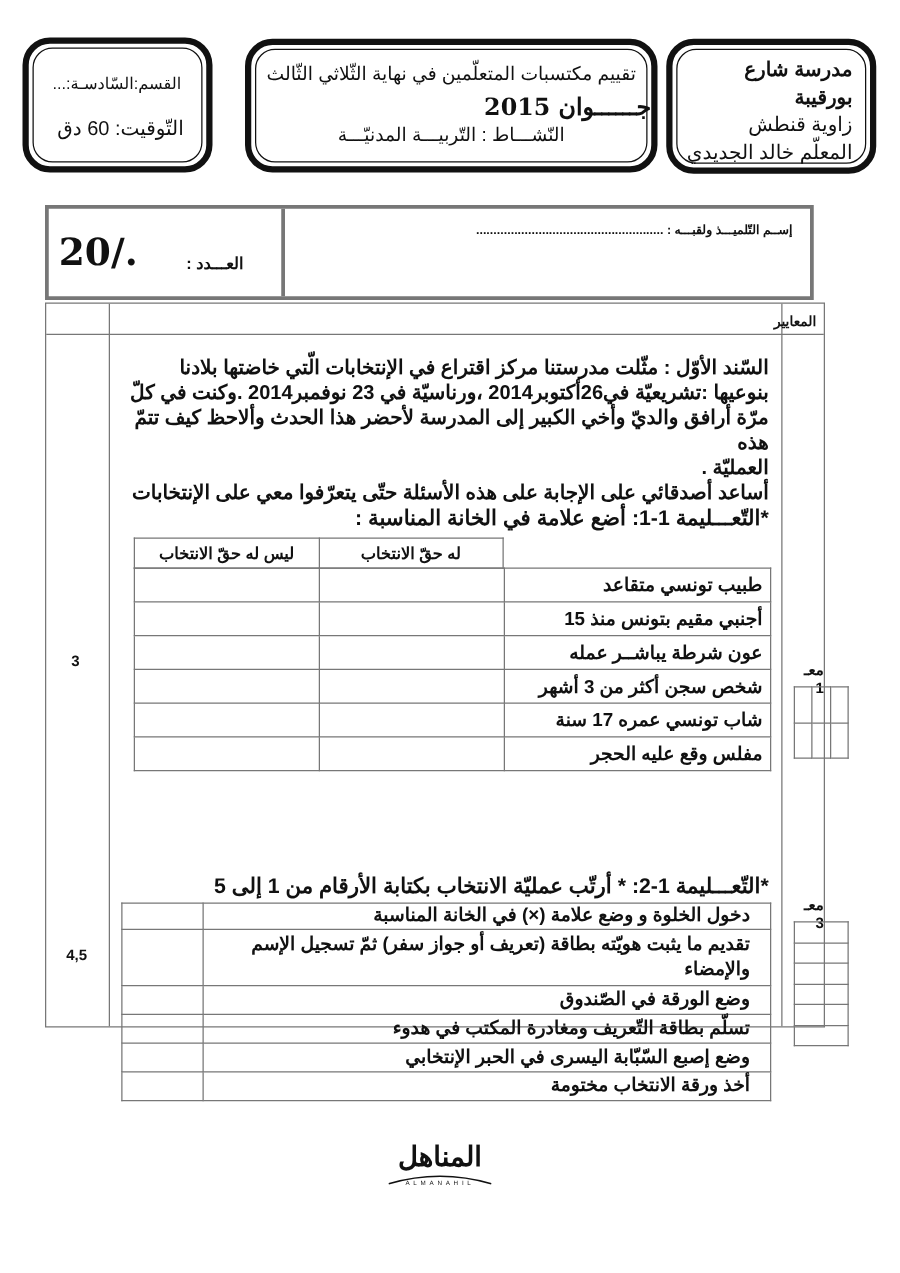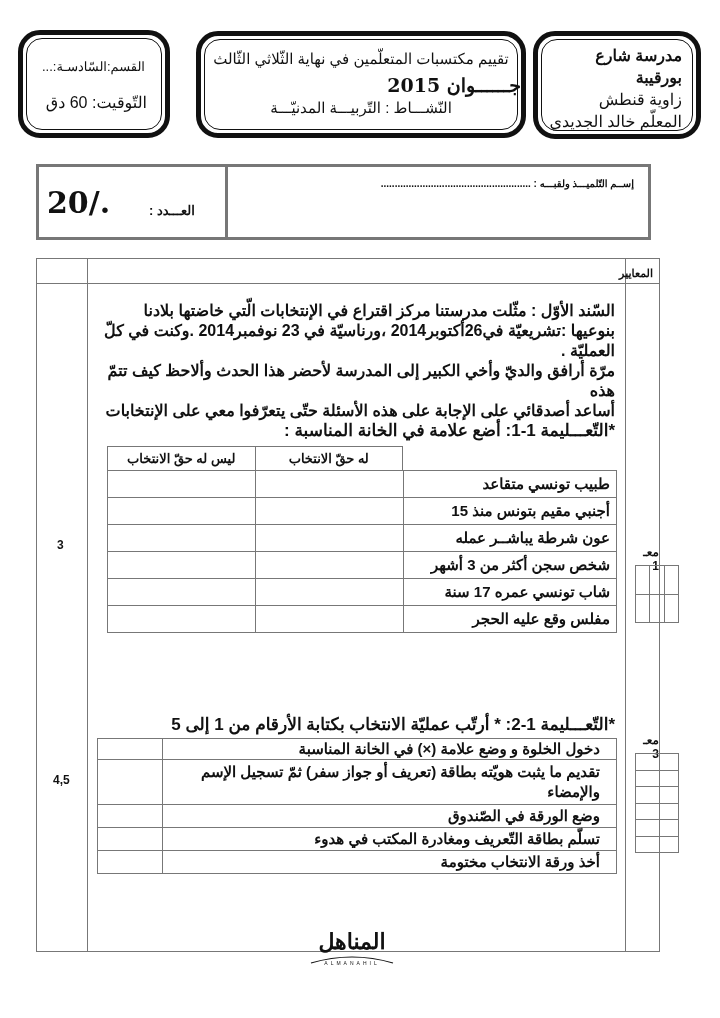--- a/index.html
+++ b/index.html
@@ -23,21 +23,21 @@
   .hr-line { font-size:16px; }
 
   
   #band { left:36px; top:164px; width:615px; height:76px; border:3px solid #777; box-sizing:border-box; }
   #band-divider { position:absolute; left:186px; top:0; bottom:0; border-left:3px solid #777; }
   #score-big { position:absolute; left:8px; top:18px; font-family:"DejaVu Serif", serif; font-weight:bold; font-size:30px; }
   #score-label { position:absolute; left:110px; top:36px; font-size:13px; font-weight:bold; }
   #name-label { position:absolute; right:14px; top:11px; font-size:10px; font-weight:bold; white-space:nowrap; }
 
   
-  #main { left:36px; top:258px; width:624px; height:694px; border:1.5px solid #777; box-sizing:border-box;padding-left:16px; }
+  #main { left:36px; top:242px; width:624px; height:580px; border:1.5px solid #777; box-sizing:border-box;padding-left:16px; }
   .vline { position:absolute; top:0; bottom:0; border-left:1.5px solid #777; }
   .hline { position:absolute; left:0; right:0; border-top:1.5px solid #777; }
   #crit-label { position:absolute; right:6px; top:8px; font-size:11px; font-weight:bold; }
 
   .para { font-size:16px; font-weight:bold; line-height:20px; }
 
   
   .t1 { position:absolute; border-collapse:collapse; }
   .t1 td { border:1.5px solid #777; box-sizing:border-box; font-weight:bold; font-size:15px;
            direction:rtl; text-align:right; padding:0 6px; white-space:nowrap; }
@@ -88,22 +88,22 @@
 
 <div class="abs" id="main">
   <div class="vline" style="left:50px;"></div>
   <div class="vline" style="left:588px;"></div>
   <div class="hline" style="top:24px;"></div>
   <div id="crit-label">المعايير</div>
 
   <div class="abs rtl para" style="right:44px; top:42px; width:520px;">
     <div>السّند الأوّل : مثّلت مدرستنا مركز اقتراع في الإنتخابات الّتي خاضتها بلادنا</div>
     <div>بنوعيها :تشريعيّة في26أكتوبر2014 ،ورناسيّة في 23 نوفمبر2014 .وكنت في كلّ</div>
+    <div>مرّة أرافق والديّ وأخي الكبير إلى المدرسة لأحضر هذا الحدث وألاحظ كيف تتمّ هذه</div>
     <div>العمليّة .</div>
-    <div>مرّة أرافق والديّ وأخي الكبير إلى المدرسة لأحضر هذا الحدث وألاحظ كيف تتمّ هذه</div>
     <div>أساعد أصدقائي على الإجابة على هذه الأسئلة حتّى يتعرّفوا معي على الإنتخابات</div>
     <div style="font-size:17px;">
       <span>*التّعـــليمة 1-1:</span>
       <span>أضع علامة في الخانة المناسبة :</span>
     </div>
   </div>
 
   <table class="t1" style="left:70px; top:187px; width:296px;">
     <tbody>
         <tr style="height:24px;">
@@ -180,20 +180,24 @@
           <td></td>
           <td>تقديم ما يثبت هويّته بطاقة (تعريف أو جواز سفر) ثمّ تسجيل الإسم والإمضاء</td>
         </tr>
     <tr style="height:23px;">
           <td></td>
           <td>وضع الورقة في الصّندوق</td>
         </tr>
     <tr style="height:23px;">
           <td></td>
           <td>تسلّم بطاقة التّعريف ومغادرة المكتب في هدوء</td>
+        </tr>
+    <tr style="height:23px;">
+          <td></td>
+          <td>وضع إصبع السّبّابة اليسرى في الحبر الإنتخابي</td>
         </tr>
     <tr style="height:23px;">
           <td></td>
           <td>أخذ ورقة الانتخاب مختومة</td>
         </tr>
   </tbody>
     </table>
 
   <div class="crit-tag" style="left:602px; top:474px;">معـ 3</div>
   <table class="grid" style="left:598px; top:494px; width:44px; height:100px;">

